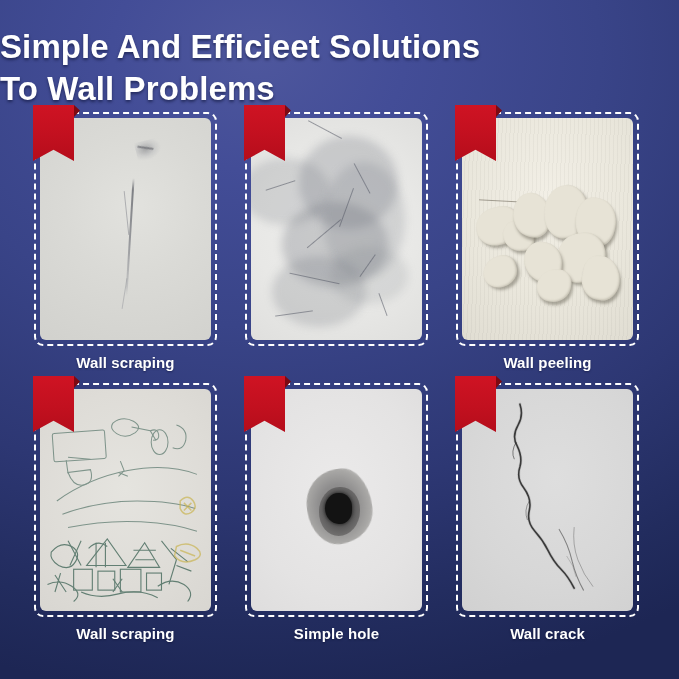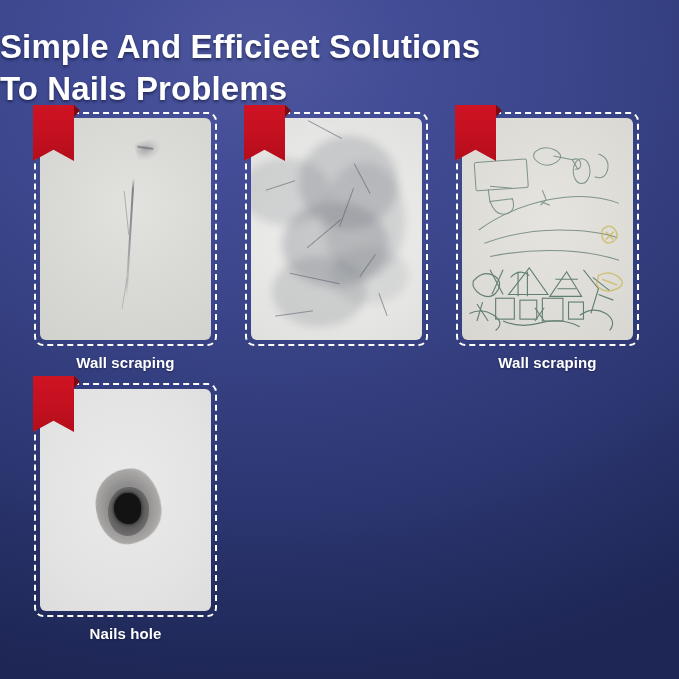--- a/index.html
+++ b/index.html
@@ -293,21 +293,21 @@
     text-shadow: 0 1px 2px rgba(10,14,45,0.5);
   }
 </style>
 </head>
 <body>
 
 <div id="poster">
 
   <div class="title-block">
     <span class="title-line">Simple And Efficieet Solutions</span>
-    <span class="title-line">To Nails Problems</span>
+    <span class="title-line">To Wall Problems</span>
   </div>
 
   <div class="grid">
 
     <div class="card">
       <div class="frame">
         <div class="photo ph-scrape">
           <div class="chip"></div>
           <div class="scrape-main"></div>
           <div class="scrape-branch"></div>
@@ -338,20 +338,41 @@
           <div class="streak k7"></div>
           <div class="streak k8"></div>
           <div class="streak k9"></div>
         </div>
         <div class="badge-fold"></div>
         <div class="badge"></div>
         <div class="badge-num">02</div>
       </div>
     </div>
 
+    <div class="card">
+      <div class="frame">
+        <div class="photo ph-peel">
+          <div class="fcrack"></div>
+          <div class="flake f1"></div>
+          <div class="flake f9"></div>
+          <div class="flake f2"></div>
+          <div class="flake f3"></div>
+          <div class="flake f4"></div>
+          <div class="flake f5"></div>
+          <div class="flake f6"></div>
+          <div class="flake f7"></div>
+          <div class="flake f8"></div>
+          <div class="flake f10"></div>
+        </div>
+        <div class="badge-fold"></div>
+        <div class="badge"></div>
+        <div class="badge-num">03</div>
+      </div>
+      <div class="caption">Wall peeling</div>
+    </div>
 
     <div class="card">
       <div class="frame">
         <div class="photo ph-graffiti">
           <svg viewBox="0 0 183 234" preserveAspectRatio="none">
             <g fill="none" stroke="#5e7b70" stroke-width="1.1" opacity="0.75">
               <rect x="14" y="45" width="56" height="30" rx="2" transform="rotate(-4 42 60)"></rect>
               <path d="M28 75 l2 14 M30 72 l24 2"></path>
               <path d="M30 88 q6 16 18 13 q10 -3 6 -16 z"></path>
               <path d="M78 36 q10 -8 22 -2 q10 6 2 12 q-10 7 -20 1 q-8 -5 -4 -11 z"></path>
@@ -403,18 +424,37 @@
       <div class="frame">
         <div class="photo ph-hole">
           <div class="crater"></div>
           <div class="crater2"></div>
           <div class="core"></div>
         </div>
         <div class="badge-fold"></div>
         <div class="badge"></div>
         <div class="badge-num">05</div>
       </div>
-      <div class="caption">Nails hole</div>
-    </div>
-
+      <div class="caption">Simple hole</div>
+    </div>
+
+    <div class="card">
+      <div class="frame">
+        <div class="photo ph-crack">
+          <svg viewBox="0 0 183 234" preserveAspectRatio="none">
+            <path d="M62 16 q4 12 -2 22 q-7 12 -1 22 q6 12 3 22 q-4 12 4 22 q9 12 6 24 q-3 12 6 22 q9 10 14 20 q6 12 14 20 q8 8 14 20" fill="none" stroke="#1d1d1d" stroke-width="1.7" stroke-linecap="round" opacity="0.92"></path>
+            <path d="M62 16 q4 12 -2 22 q-7 12 -1 22 q6 12 3 22 q-4 12 4 22 q9 12 6 24 q-3 12 6 22 q9 10 14 20 q6 12 14 20 q8 8 14 20" fill="none" stroke="#6a6a6a" stroke-width="3.2" stroke-linecap="round" opacity="0.22"></path>
+            <path d="M58 56 q-6 10 -2 18" fill="none" stroke="#2c2c2c" stroke-width="1" opacity="0.6"></path>
+            <path d="M72 118 q-6 10 -2 20" fill="none" stroke="#2c2c2c" stroke-width="0.9" opacity="0.5"></path>
+            <path d="M104 148 q10 16 14 34 q4 16 12 30" fill="none" stroke="#5a5a5a" stroke-width="1.1" stroke-linecap="round" opacity="0.7"></path>
+            <path d="M120 146 q-2 18 4 34 q6 16 16 28" fill="none" stroke="#6e6e6e" stroke-width="1" stroke-linecap="round" opacity="0.55"></path>
+            <path d="M112 176 q8 10 10 22" fill="none" stroke="#6e6e6e" stroke-width="0.8" opacity="0.45"></path>
+          </svg>
+        </div>
+        <div class="badge-fold"></div>
+        <div class="badge"></div>
+        <div class="badge-num">06</div>
+      </div>
+      <div class="caption">Wall crack</div>
+    </div>
 
   </div>
 </div>
 
 </body></html>

